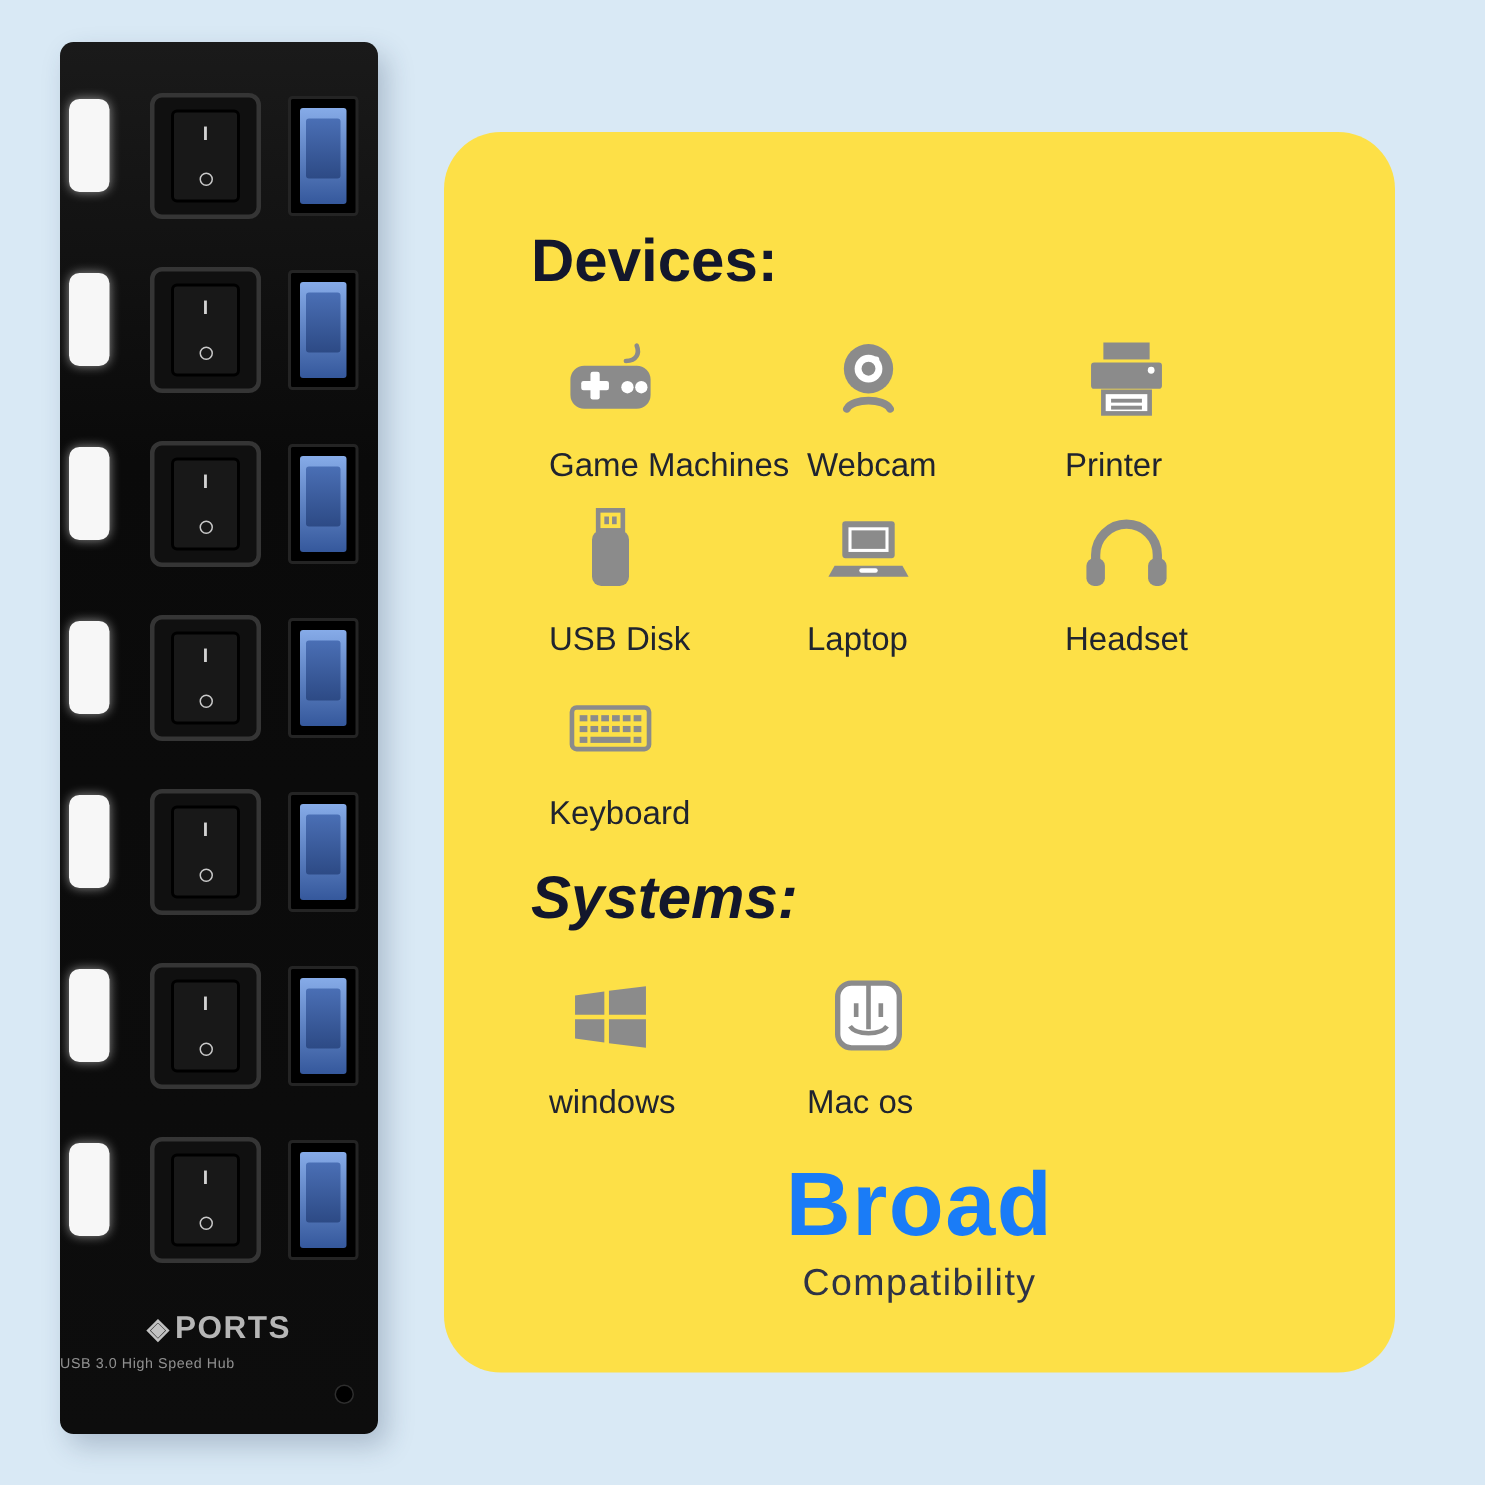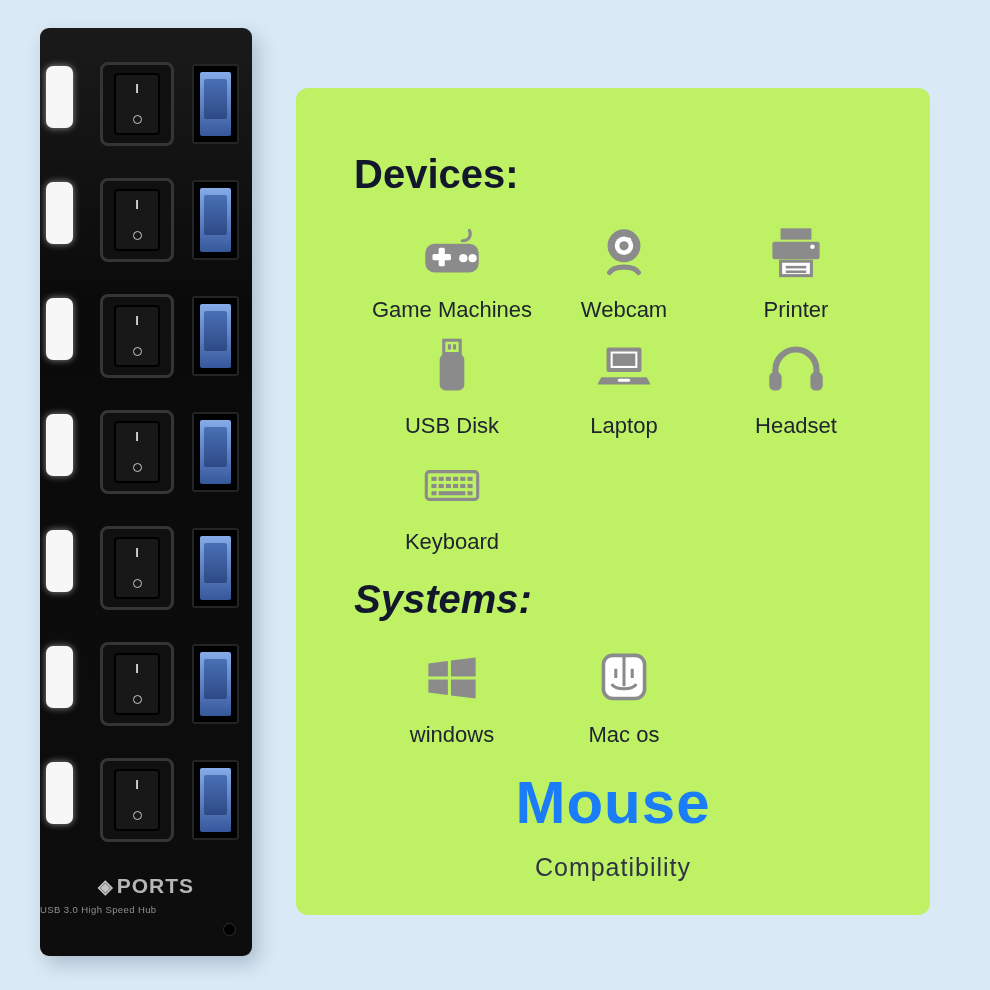--- a/index.html
+++ b/index.html
@@ -34,27 +34,27 @@
                 font-size:9.5px;letter-spacing:.4px;}
   .power-dot{position:absolute;right:16px;bottom:20px;width:11px;height:11px;background:#000;
              border:1px solid #2e2e2e;border-radius:50%;}
 
   
   .card{position:absolute;left:296px;top:88px;width:634px;height:827px;background:#fbfdfe;
         border-radius:38px;}
   .heading{margin:0;padding:64px 0 0 58px;font-size:40px;font-weight:bold;color:#13172c;}
   .heading.systems{padding-top:18px;}
   .grid{display:grid;grid-template-columns:repeat(3,172px);margin-left:70px;margin-top:14px;}
-  .cell{height:116px;display:flex;flex-direction:column;align-items:center;
+  .cell{height:116px;display:flex;flex-direction:column;align-items:flex-start;
         justify-content:center;gap:7px;}
   .icon{width:82px;height:74px;display:flex;align-items:center;justify-content:center;}
   .cell-label{font-size:22px;color:#20242f;}
   .footer{text-align:center;margin-top:16px;}
   .broad{font-size:60px;font-weight:bold;color:#1a7cf7;letter-spacing:1px;}
-  .compat{font-size:25px;color:#2e3346;margin-top:16px;letter-spacing:1px;}
+  .compat{font-size:25px;color:#2e3346;margin-top:4px;letter-spacing:1px;}
 </style>
 </head>
 <body>
 
 <div class="page" style="background: rgb(217, 233, 245);">
 
   <div class="hub">
     <div id="hub-rows">
         <div class="hub-row" style="top: 34px;">
           <div class="led"></div>
@@ -155,21 +155,21 @@
           </div>
         </div>
       </div>
     <div class="hub-brand">
       <span class="dia">◈</span><span>PORTS</span>
     </div>
     <div class="hub-subtitle">USB 3.0 High Speed  Hub</div>
     <div class="power-dot"></div>
   </div>
 
-  <div class="card" style="background: #bef264; border-radius: 12px;">
+  <div class="card" style="background: #fde047;">
     <h2 class="heading" style="color: rgb(19, 23, 44);">Devices:</h2>
     <div class="grid" id="devices-grid">
         <div class="cell">
           <div class="icon">
             <svg viewBox="0 0 72 72" width="74" height="74">
               <path d="M46 24c7 0 9-5 7-10" fill="none" stroke="#8b8b8b" stroke-width="3" stroke-linecap="round"></path>
               <rect x="10" y="27" width="52" height="28" rx="9" fill="#8b8b8b"></rect>
               <rect x="17" y="37" width="18" height="6" rx="1.5" fill="#fff"></rect>
               <rect x="23" y="31" width="6" height="18" rx="1.5" fill="#fff"></rect>
               <circle cx="47" cy="41" r="4" fill="#fff"></circle>
@@ -284,18 +284,18 @@
               <line x1="28" y1="27" x2="28" y2="36" stroke="#8b8b8b" stroke-width="3"></line>
               <line x1="44" y1="27" x2="44" y2="36" stroke="#8b8b8b" stroke-width="3"></line>
               <path d="M24 42c4 6 20 6 24 0" fill="none" stroke="#8b8b8b" stroke-width="3"></path>
             </svg>
           </div>
           <div class="cell-label">Mac os</div>
         </div>
       </div>
 
     <div class="footer">
-      <div class="broad" style="color: rgb(26, 124, 247);">Mouse</div>
+      <div class="broad" style="color: rgb(26, 124, 247);">Broad</div>
       <div class="compat">Compatibility</div>
     </div>
   </div>
 
 </div>
 
 </body></html>

